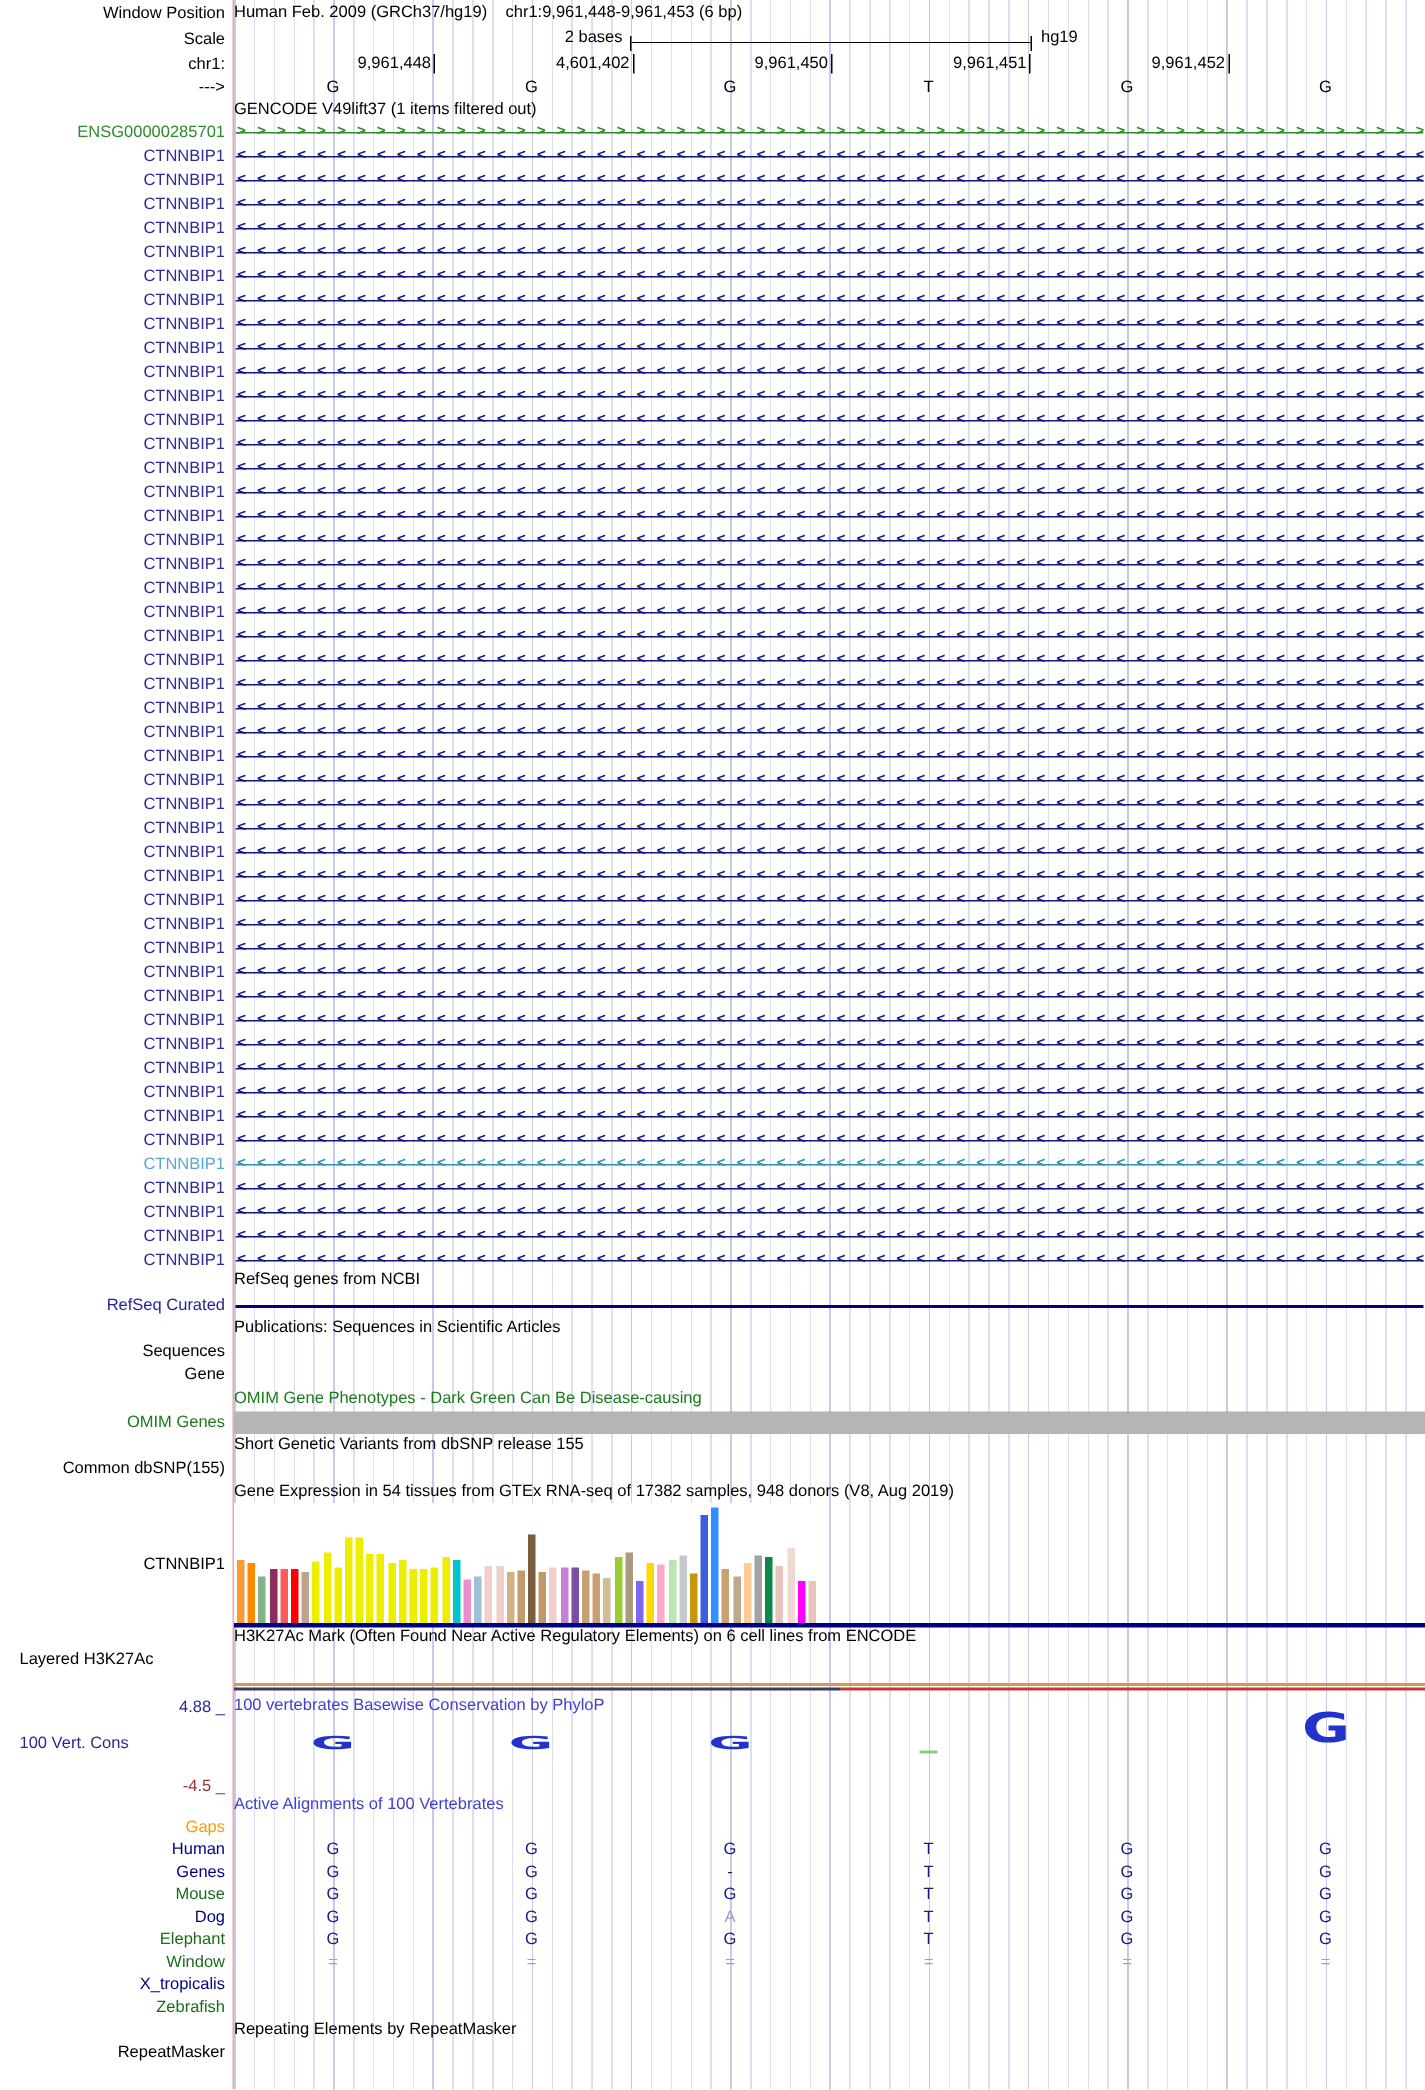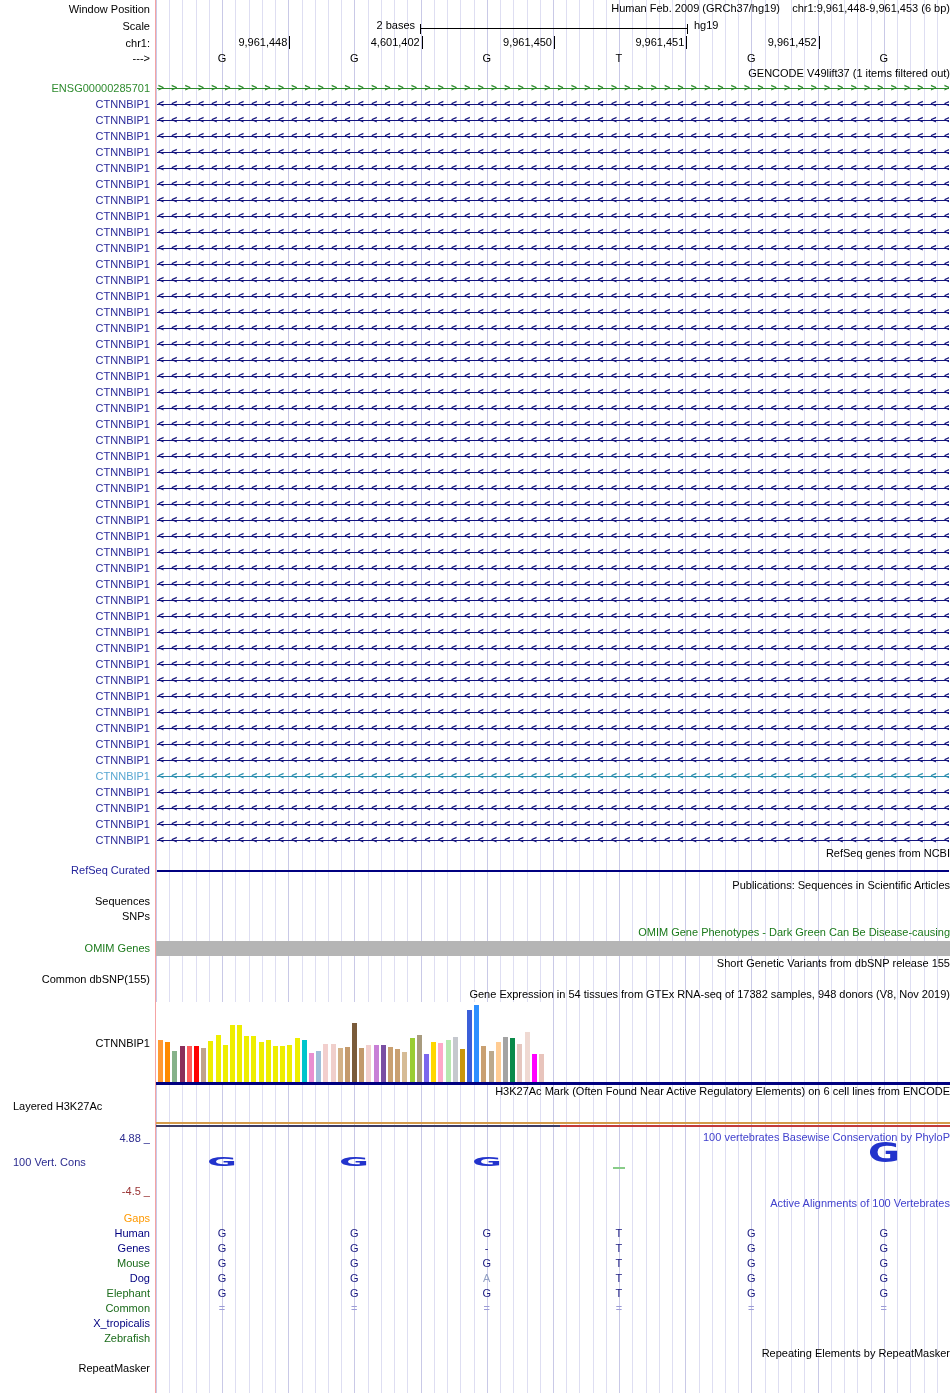--- a/index.html
+++ b/index.html
@@ -6,21 +6,21 @@
   body{width:950px;height:1393px;position:relative;font-family:"Liberation Sans",sans-serif;font-size:11px;color:#000;overflow:hidden}
   .abs{position:absolute}
   
   #grid{left:156px;top:0;width:794px;height:1393px;
     background-image:
       repeating-linear-gradient(to right,#c9c9e7 0,#c9c9e7 1px,transparent 1px,transparent 66.166px),
       repeating-linear-gradient(to right,#dedef2 0,#dedef2 1px,transparent 1px,transparent 13.233px);}
   #leftline{left:155px;top:0;width:1px;height:1393px;background:#f5a3a3}
   .lbl{position:absolute;width:150px;text-align:right;white-space:nowrap;line-height:14px}
   .lbl-left{position:absolute;left:13px;white-space:nowrap;line-height:14px}
-  .title{position:absolute;left:156px;width:794px;text-align:right;line-height:13px;white-space:nowrap}
+  .title{position:absolute;left:156px;width:794px;text-align:left;line-height:13px;white-space:nowrap}
   .col{position:absolute;width:132px;text-align:center;line-height:14px}
   .generow{position:absolute;left:157px;width:792px;height:16px;overflow:hidden}
   .generow .hl{position:absolute;left:0;right:0;top:7.5px;border-top:1px solid currentColor}
   .generow .tx{position:absolute;left:1px;top:0;line-height:16px;font-family:"DejaVu Sans Mono",monospace;font-size:10px;font-weight:bold;letter-spacing:7.3px;white-space:nowrap}
   .tickspan{position:absolute;text-align:right;border-right:1px solid #000;padding-right:2px;height:13px;line-height:13px;width:90px}
   #scalebar{position:absolute;left:420px;top:24px;width:266px;height:10px;border-left:1px solid #000;border-right:1px solid #000;
     background:linear-gradient(to bottom,transparent 4px,#000 4px,#000 5px,transparent 5px)}
   #gtexpanel{position:absolute;left:156px;top:1002px;width:388px;height:80px;background:#fff;display:flex;align-items:flex-end;padding-left:2px;box-sizing:border-box}
   #gtexpanel .bar{width:5px;margin-right:2.2px;flex:none}
   .hline{position:absolute}
@@ -302,30 +302,30 @@
       <div class="tx" style="">&lt;&lt;&lt;&lt;&lt;&lt;&lt;&lt;&lt;&lt;&lt;&lt;&lt;&lt;&lt;&lt;&lt;&lt;&lt;&lt;&lt;&lt;&lt;&lt;&lt;&lt;&lt;&lt;&lt;&lt;&lt;&lt;&lt;&lt;&lt;&lt;&lt;&lt;&lt;&lt;&lt;&lt;&lt;&lt;&lt;&lt;&lt;&lt;&lt;&lt;&lt;&lt;&lt;&lt;&lt;&lt;&lt;&lt;&lt;&lt;</div>
     </div>
   </div>
 
 <div class="title" style="top:847px">RefSeq genes from NCBI</div>
 <div class="lbl" style="top:863px;color:#24249c">RefSeq Curated</div>
 <div class="hline" style="left:157px;top:870px;width:792px;height:2px;background:#000080"></div>
 
 <div class="title" style="top:879px">Publications: Sequences in Scientific Articles</div>
 <div class="lbl" style="top:894px">Sequences</div>
-<div class="lbl" style="top:909px">SNPs</div>
+<div class="lbl" style="top:909px">Gene</div>
 
 <div class="title" style="top:926px;color:#1b7a1b">OMIM Gene Phenotypes - Dark Green Can Be Disease-causing</div>
 <div class="hline" style="left:156px;top:941px;width:794px;height:15px;background:#b5b5b5"></div>
 <div class="lbl" style="top:941px;color:#1b7a1b">OMIM Genes</div>
 
 <div class="title" style="top:957px">Short Genetic Variants from dbSNP release 155</div>
 <div class="lbl" style="top:972px">Common dbSNP(155)</div>
 
-<div class="title" style="top:988px">Gene Expression in 54 tissues from GTEx RNA-seq of 17382 samples, 948 donors (V8, Nov 2019)</div>
+<div class="title" style="top:988px">Gene Expression in 54 tissues from GTEx RNA-seq of 17382 samples, 948 donors (V8, Aug 2019)</div>
 <div id="gtexpanel">
     <div class="bar" style="height: 42px; background: rgb(255, 153, 51);"></div>
     <div class="bar" style="height: 40px; background: rgb(255, 138, 0);"></div>
     <div class="bar" style="height: 31px; background: rgb(134, 178, 138);"></div>
     <div class="bar" style="height: 36px; background: rgb(139, 46, 92);"></div>
     <div class="bar" style="height: 36px; background: rgb(255, 90, 90);"></div>
     <div class="bar" style="height: 36px; background: rgb(255, 0, 0);"></div>
     <div class="bar" style="height: 34px; background: rgb(191, 163, 140);"></div>
     <div class="bar" style="height: 41px; background: rgb(238, 238, 0);"></div>
     <div class="bar" style="height: 47px; background: rgb(238, 238, 0);"></div>
@@ -427,21 +427,21 @@
     <div class="col" style="left: 552.999px; top: 1271px; color: rgb(26, 26, 128);">T</div>
     <div class="col" style="left: 685.332px; top: 1271px; color: rgb(26, 26, 128);">G</div>
     <div class="col" style="left: 817.665px; top: 1271px; color: rgb(26, 26, 128);">G</div>
     <div class="lbl" style="top: 1286px; color: rgb(27, 107, 27);">Elephant</div>
     <div class="col" style="left: 156px; top: 1286px; color: rgb(26, 26, 128);">G</div>
     <div class="col" style="left: 288.333px; top: 1286px; color: rgb(26, 26, 128);">G</div>
     <div class="col" style="left: 420.666px; top: 1286px; color: rgb(26, 26, 128);">G</div>
     <div class="col" style="left: 552.999px; top: 1286px; color: rgb(26, 26, 128);">T</div>
     <div class="col" style="left: 685.332px; top: 1286px; color: rgb(26, 26, 128);">G</div>
     <div class="col" style="left: 817.665px; top: 1286px; color: rgb(26, 26, 128);">G</div>
-    <div class="lbl" style="top: 1301px; color: rgb(27, 107, 27);">Common</div>
+    <div class="lbl" style="top: 1301px; color: rgb(27, 107, 27);">Window</div>
     <div class="col" style="left: 156px; top: 1301px; color: rgb(155, 155, 214);">=</div>
     <div class="col" style="left: 288.333px; top: 1301px; color: rgb(155, 155, 214);">=</div>
     <div class="col" style="left: 420.666px; top: 1301px; color: rgb(155, 155, 214);">=</div>
     <div class="col" style="left: 552.999px; top: 1301px; color: rgb(155, 155, 214);">=</div>
     <div class="col" style="left: 685.332px; top: 1301px; color: rgb(155, 155, 214);">=</div>
     <div class="col" style="left: 817.665px; top: 1301px; color: rgb(155, 155, 214);">=</div>
     <div class="lbl" style="top: 1316px; color: rgb(0, 0, 128);">X_tropicalis</div>
     <div class="lbl" style="top: 1331px; color: rgb(27, 107, 27);">Zebrafish</div>
   </div>
 

